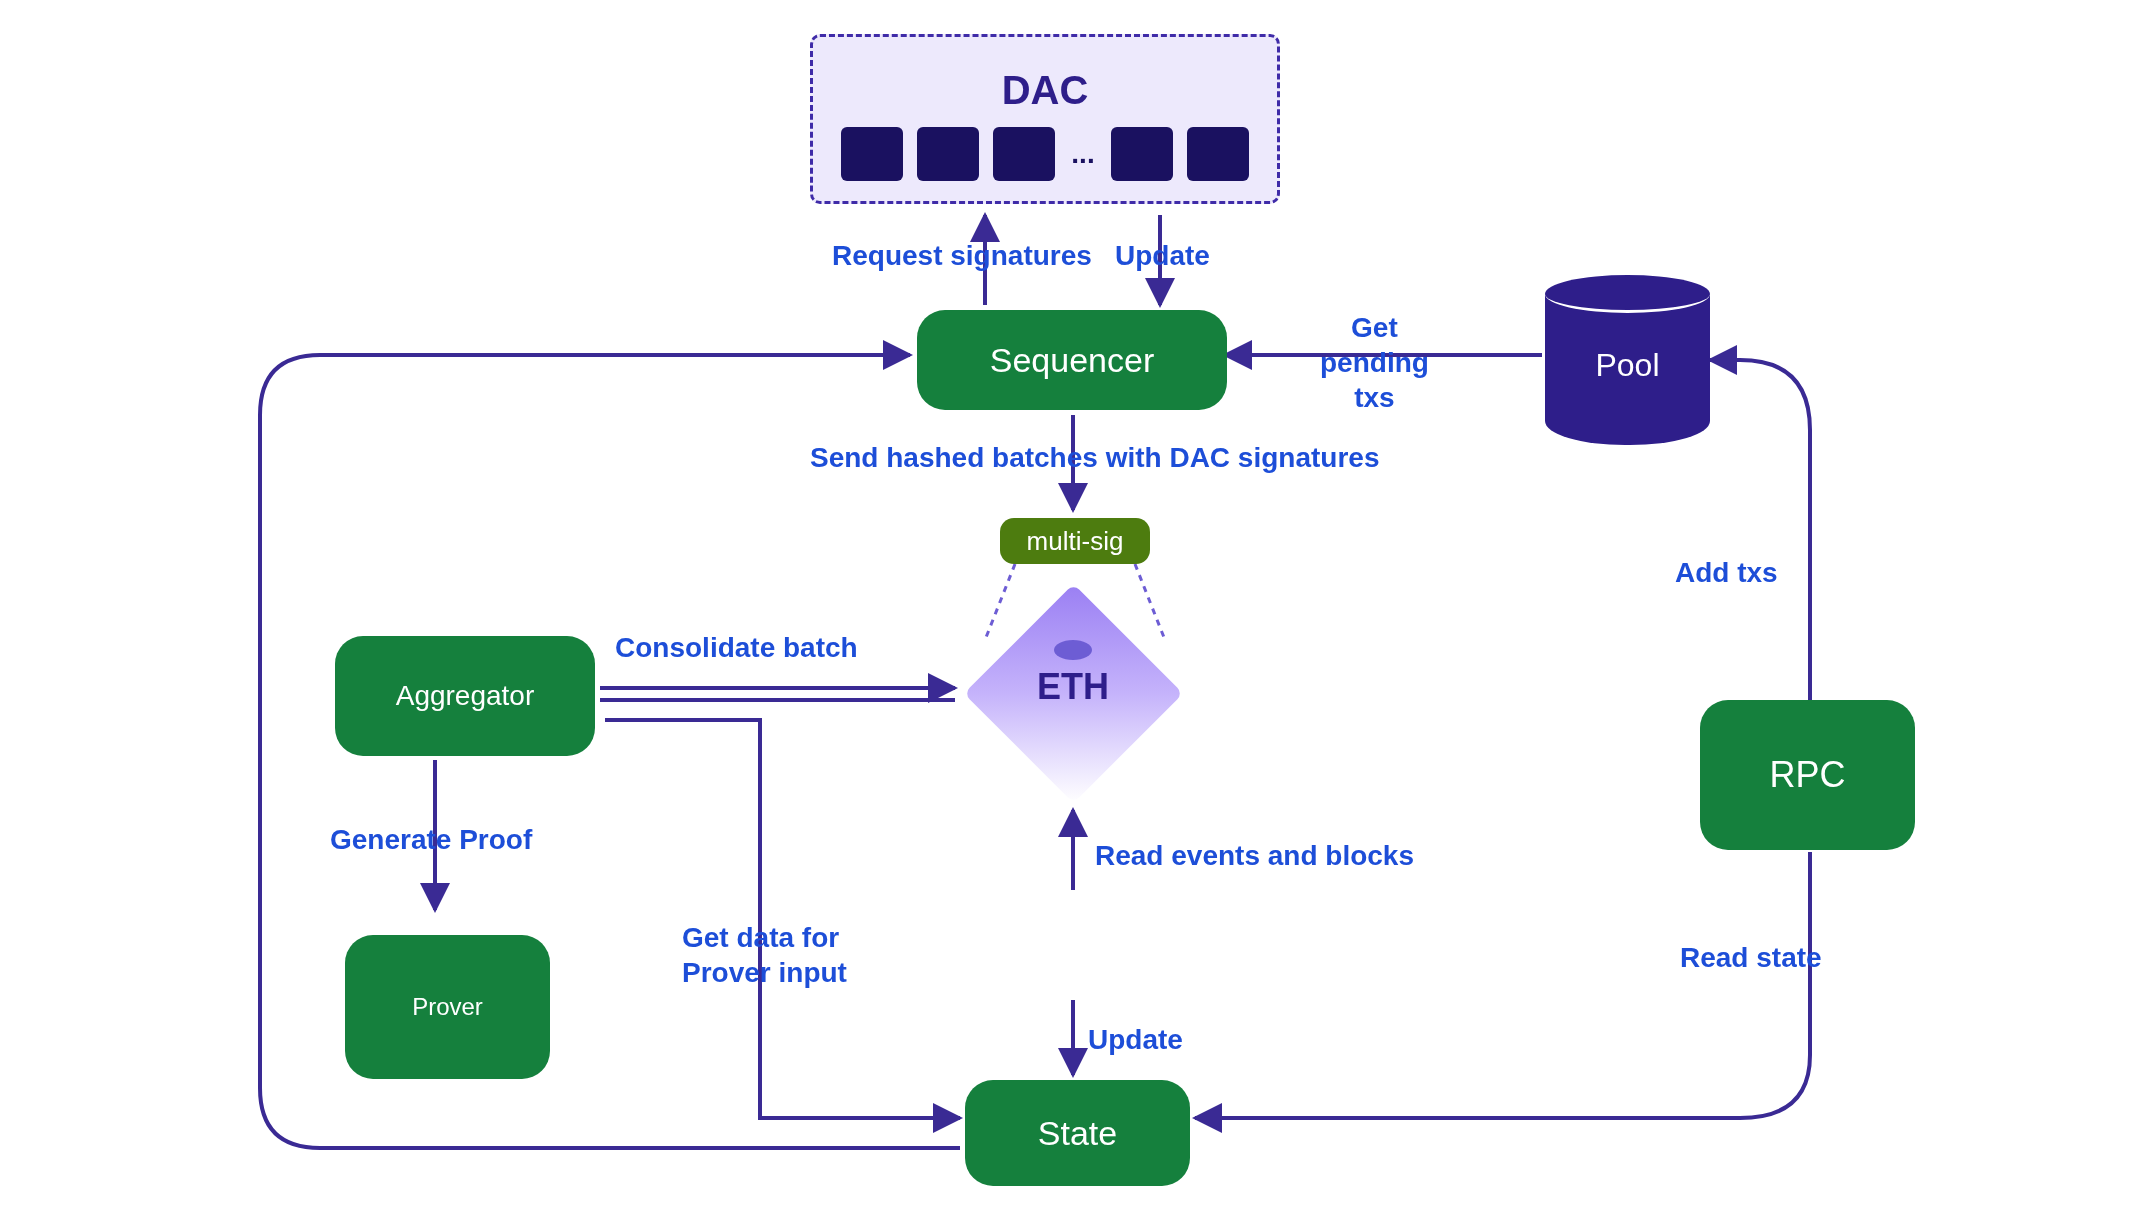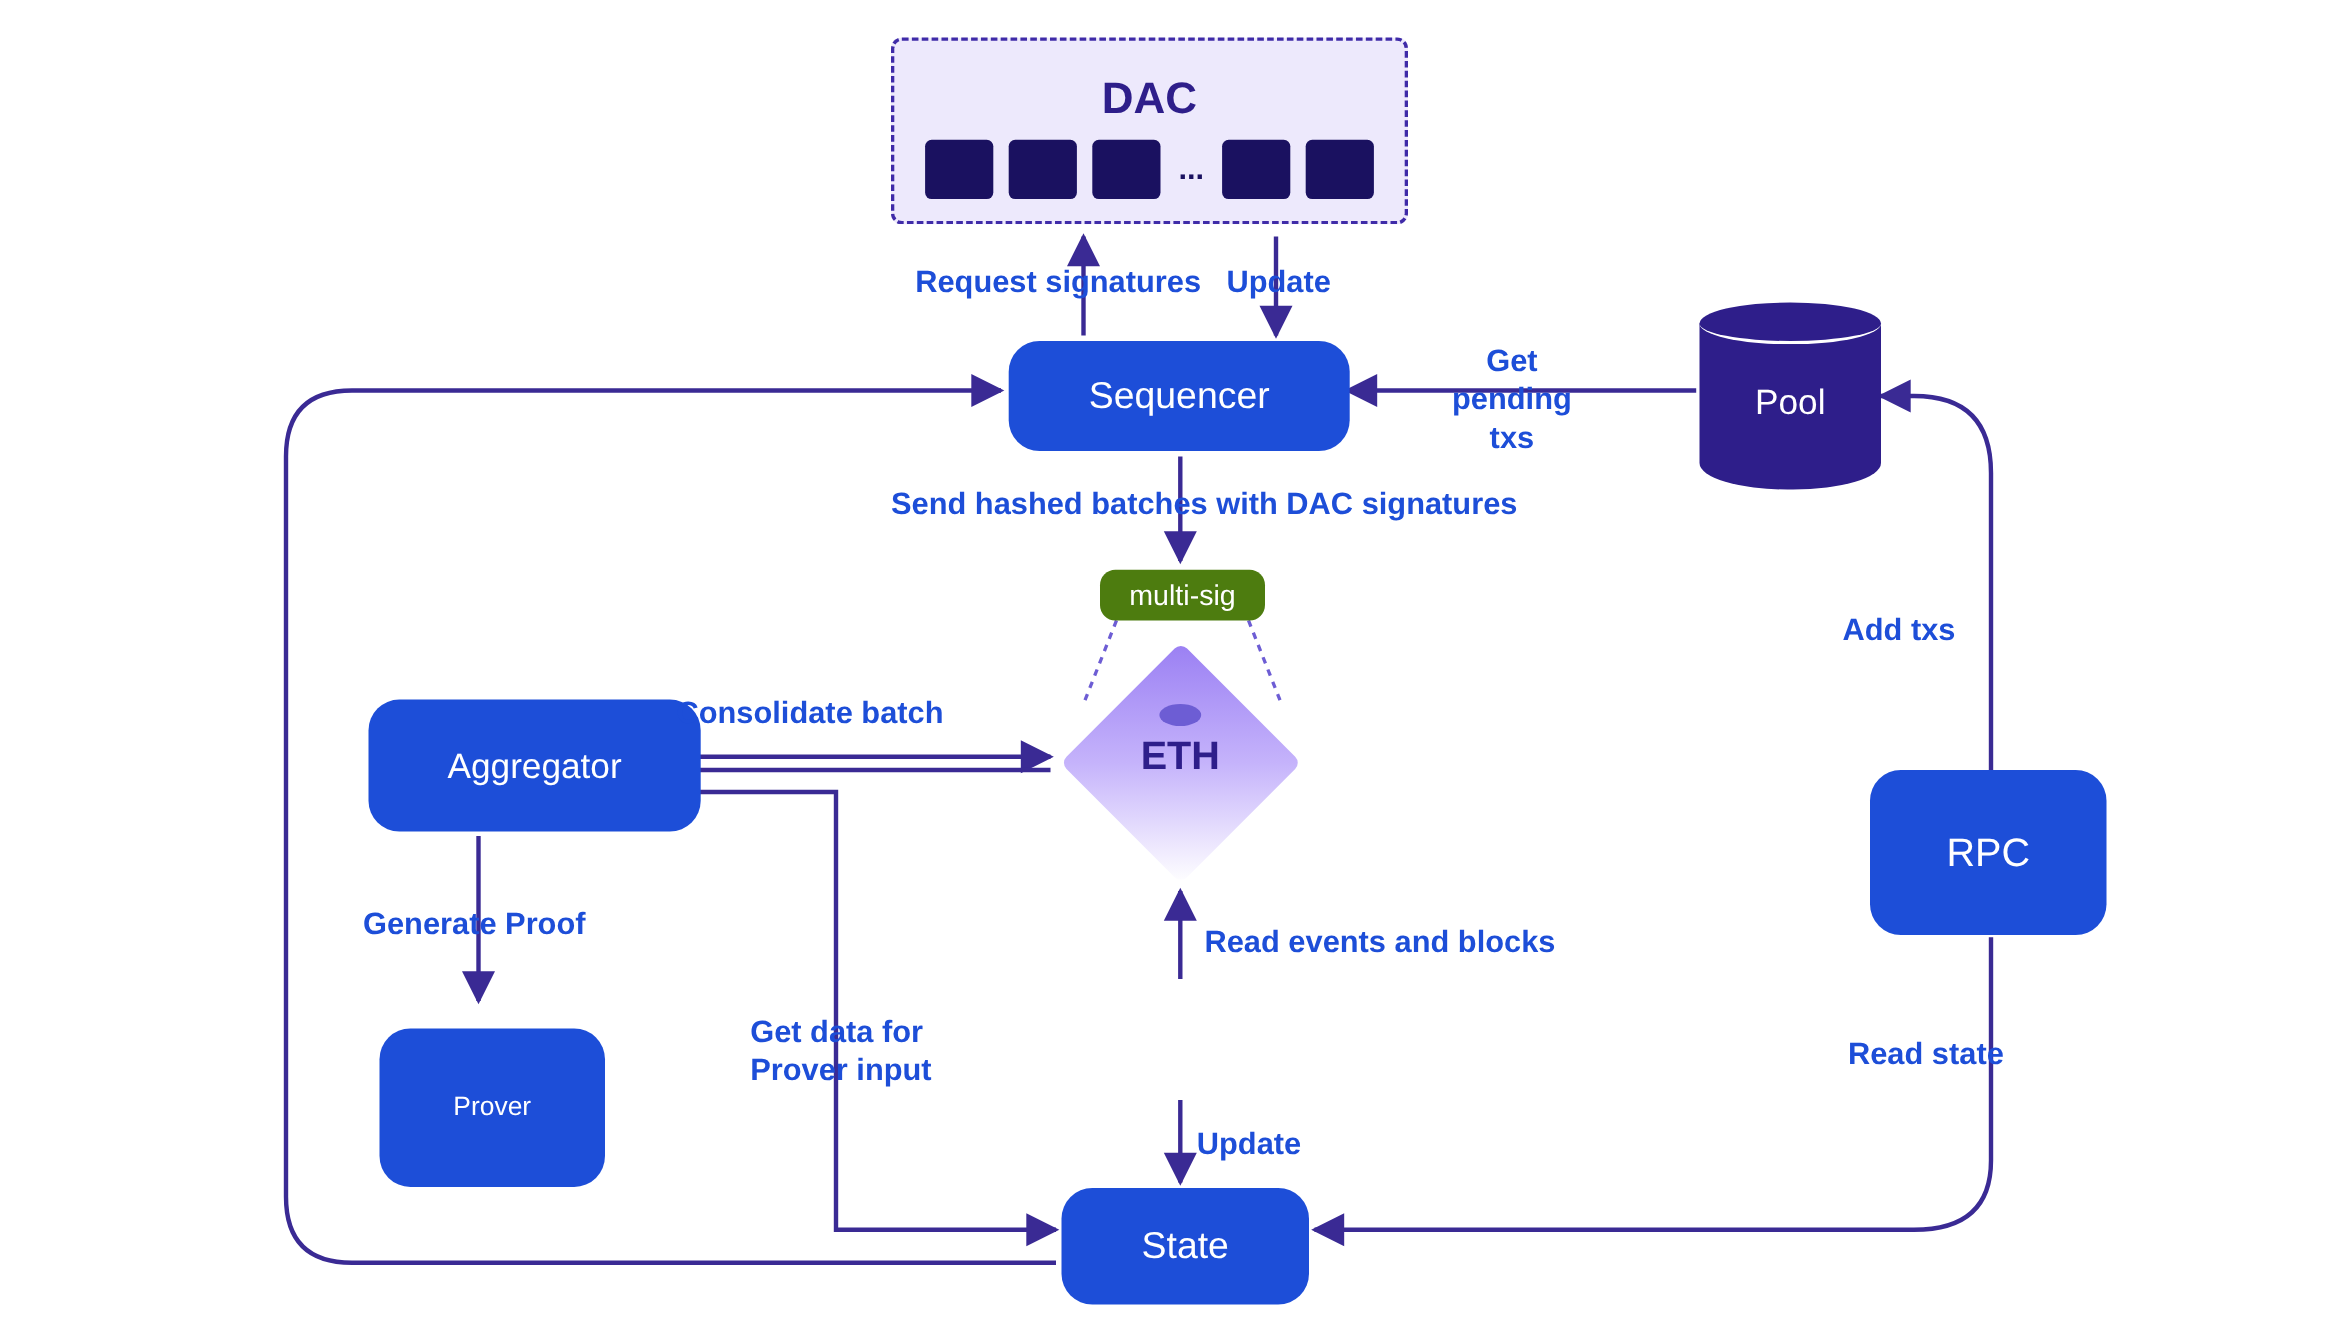--- a/index.html
+++ b/index.html
@@ -18,21 +18,21 @@
   }
   .node {
     position: absolute;
     display: flex;
     align-items: center;
     justify-content: center;
     color: #ffffff;
     font-weight: 500;
   }
   .rounded-box {
-    background: #1d4ed8;
+    background: #15803d;
     border-radius: 28px;
   }
   .pill {
     background: #4d7c0f;
     border-radius: 14px;
   }
   .dashed-box {
     background: #ede9fc;
     border: 3px dashed #3f2ba8;
     border-radius: 10px;
@@ -173,21 +173,21 @@
   </div>
 
   <div class="node rounded-box" style="left:1700px; top:700px; width:215px; height:150px; font-size:36px;">RPC</div>
 
   <div class="node pill" style="left:1000px; top:518px; width:150px; height:46px; font-size:26px;">multi-sig</div>
 
   <div class="diamond" style="left:996px; top:616px; width:155px; height:155px;"></div>
   <div class="diamond-dot" style="left:1054px; top:640px;"></div>
   <div class="diamond-label" style="left:1037px; top:666px;">ETH</div>
 
-  <div class="node rounded-box" style="left:335px; top:636px; width:302px; height:120px; font-size:32px;">Aggregator</div>
+  <div class="node rounded-box" style="left:335px; top:636px; width:260px; height:120px; font-size:28px;">Aggregator</div>
 
   <div class="node rounded-box" style="left:345px; top:915px; width:205px; height:144px; font-size:24px;margin-top:20px;">Prover</div>
 
 
   <div class="node rounded-box" style="left:965px; top:1080px; width:225px; height:106px; font-size:34px;">State</div>
 
   <div class="label" style="left:832px; top:238px;">Request signatures</div>
   <div class="label" style="left:1115px; top:238px;">Update</div>
   <div class="label" style="left:1320px; top:310px; text-align:center;">Get
 pending

